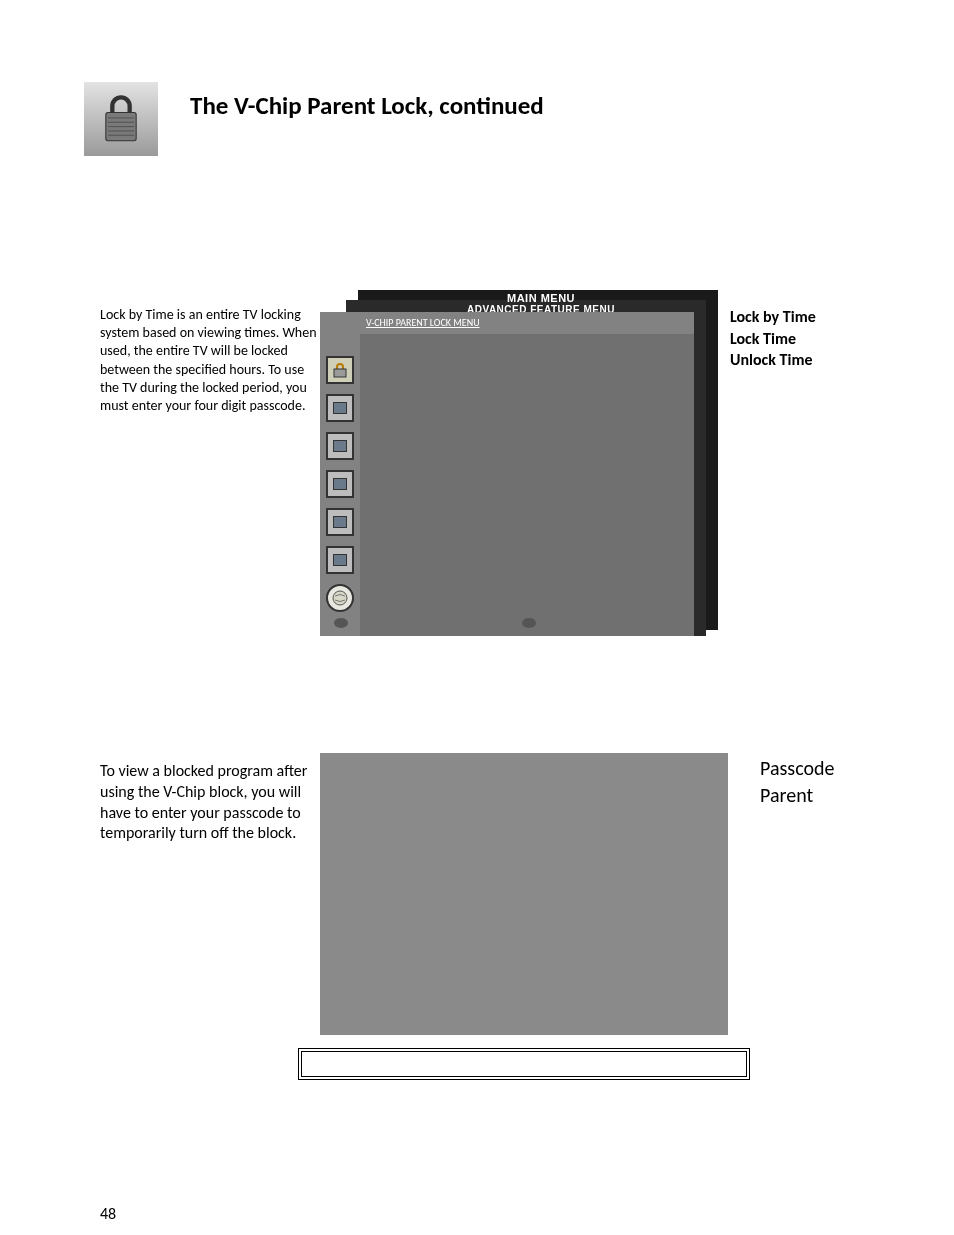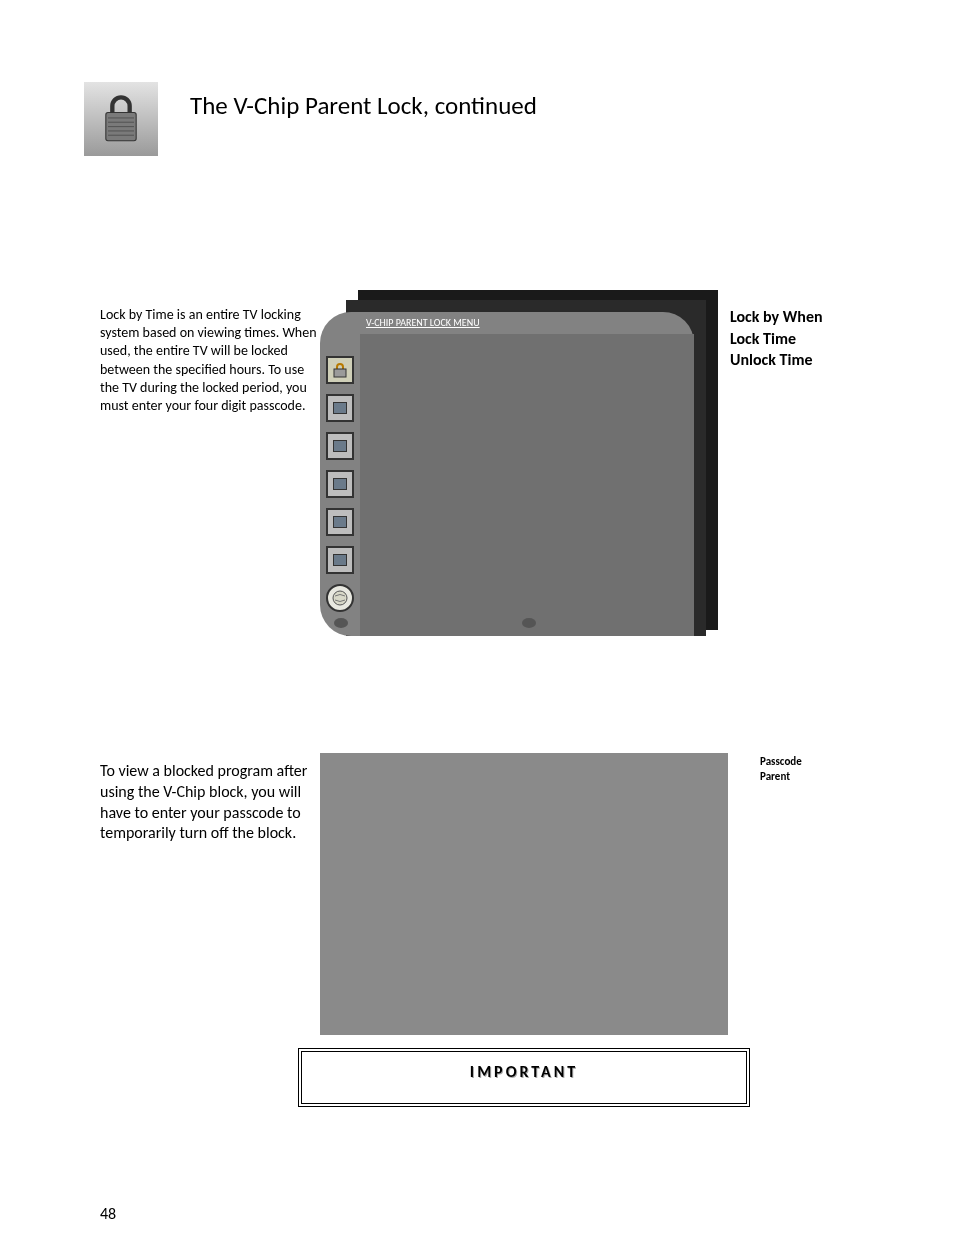--- a/index.html
+++ b/index.html
@@ -21,21 +21,21 @@
       display: flex;
       align-items: center;
       justify-content: center;
     }
     .header-icon svg { width: 46px; height: 52px; }
     .page-title {
       position: absolute;
       left: 190px;
       top: 90px;
       font-size: 25px;
-      font-weight: 400;
+      font-weight: 700;
     }
     .left-p1 {
       position: absolute;
       left: 100px;
       top: 306px;
       width: 218px;
       font-size: 14px;
       line-height: 1.3;
     }
     .left-p2 {
@@ -51,35 +51,35 @@
       left: 730px;
       top: 306px;
       font-size: 16px;
       font-weight: 700;
       line-height: 1.35;
     }
     .right-label2 {
       position: absolute;
       left: 760px;
       top: 755px;
-      font-size: 11px;
-      font-weight: 700;
+      font-size: 20px;
+      font-weight: 400;
       line-height: 1.35;
     }
     .menu-screen {
       position: absolute;
       left: 320px;
       top: 290px;
       width: 398px;
       height: 348px;
     }
     .menu-stack { position: relative; width: 100%; height: 100%; }
     .stack-1 { position: absolute; left: 38px; top: 0; right: 0; height: 340px; background: #1a1a1a; }
     .stack-2 { position: absolute; left: 26px; top: 10px; right: 12px; height: 336px; background: #2a2a2a; }
-    .stack-3 { position: absolute; left: 0; top: 22px; right: 24px; height: 324px; background: #828282; border-radius: 31px; }
+    .stack-3 { position: absolute; left: 0; top: 22px; right: 24px; height: 324px; background: #828282; }
     .stack-3-inner { position: absolute; left: 40px; top: 22px; right: 0; bottom: 0; background: #707070; }
     .menu-titles {
       position: absolute;
       left: 60px;
       top: 2px;
       right: 16px;
       text-align: center;
       color: #fff;
       font-family: "Arial Narrow", Arial, sans-serif;
       font-weight: 700;
@@ -168,29 +168,33 @@
     <line x1="8" y1="35" x2="32" y2="35" stroke="#555"></line>
     <line x1="8" y1="39" x2="32" y2="39" stroke="#555"></line>
   </svg>
 </div>
 
 <h1 class="page-title">The  V-Chip Parent Lock, continued</h1>
 
 <p class="left-p1">Lock by Time is an entire TV locking system based on viewing times.  When used, the entire TV will be locked between the specified hours. To use the TV during the locked period, you must enter your four digit passcode.</p>
 
 <div class="right-lines">
-  <div>Lock by When</div>
+  <div>Lock by Time</div>
   <div>Lock Time</div>
   <div>Unlock Time</div>
 </div>
 
 <div class="menu-screen">
   <div class="menu-stack">
     <div class="stack-1"></div>
     <div class="stack-2"></div>
+    <div class="menu-titles">
+      <div class="mt1">MAIN MENU</div>
+      <div class="mt2">ADVANCED FEATURE MENU</div>
+    </div>
     <div class="stack-3">
       <div class="mt3" style="position:absolute;top:4px;left:42px;">V-CHIP PARENT LOCK MENU</div>
       <div class="stack-3-inner"></div>
       <div class="side-icons">
         <div class="sic first">
           <svg width="18" height="18" viewBox="0 0 18 18">
               <path d="M6 8 v-2 a3 3 0 0 1 6 0 v2" fill="none" stroke="#b87a00" stroke-width="2"></path>
               <rect x="3" y="8" width="12" height="8" fill="#9a9a9a" stroke="#333"></rect>
             </svg>
         </div>
@@ -225,16 +229,15 @@
 <p class="left-p2">To view a blocked program after using the V-Chip block, you will have to enter your passcode to temporarily turn off the block.</p>
 
 <div class="right-label2">
   <div>Passcode</div>
   <div>Parent</div>
 </div>
 
 <div class="passcode-screen"></div>
 
 <div class="important-box">
-  <div class="important-header">IMPORTANT</div>
 </div>
 
 <div class="page-num">48</div>
 
 </body></html>

